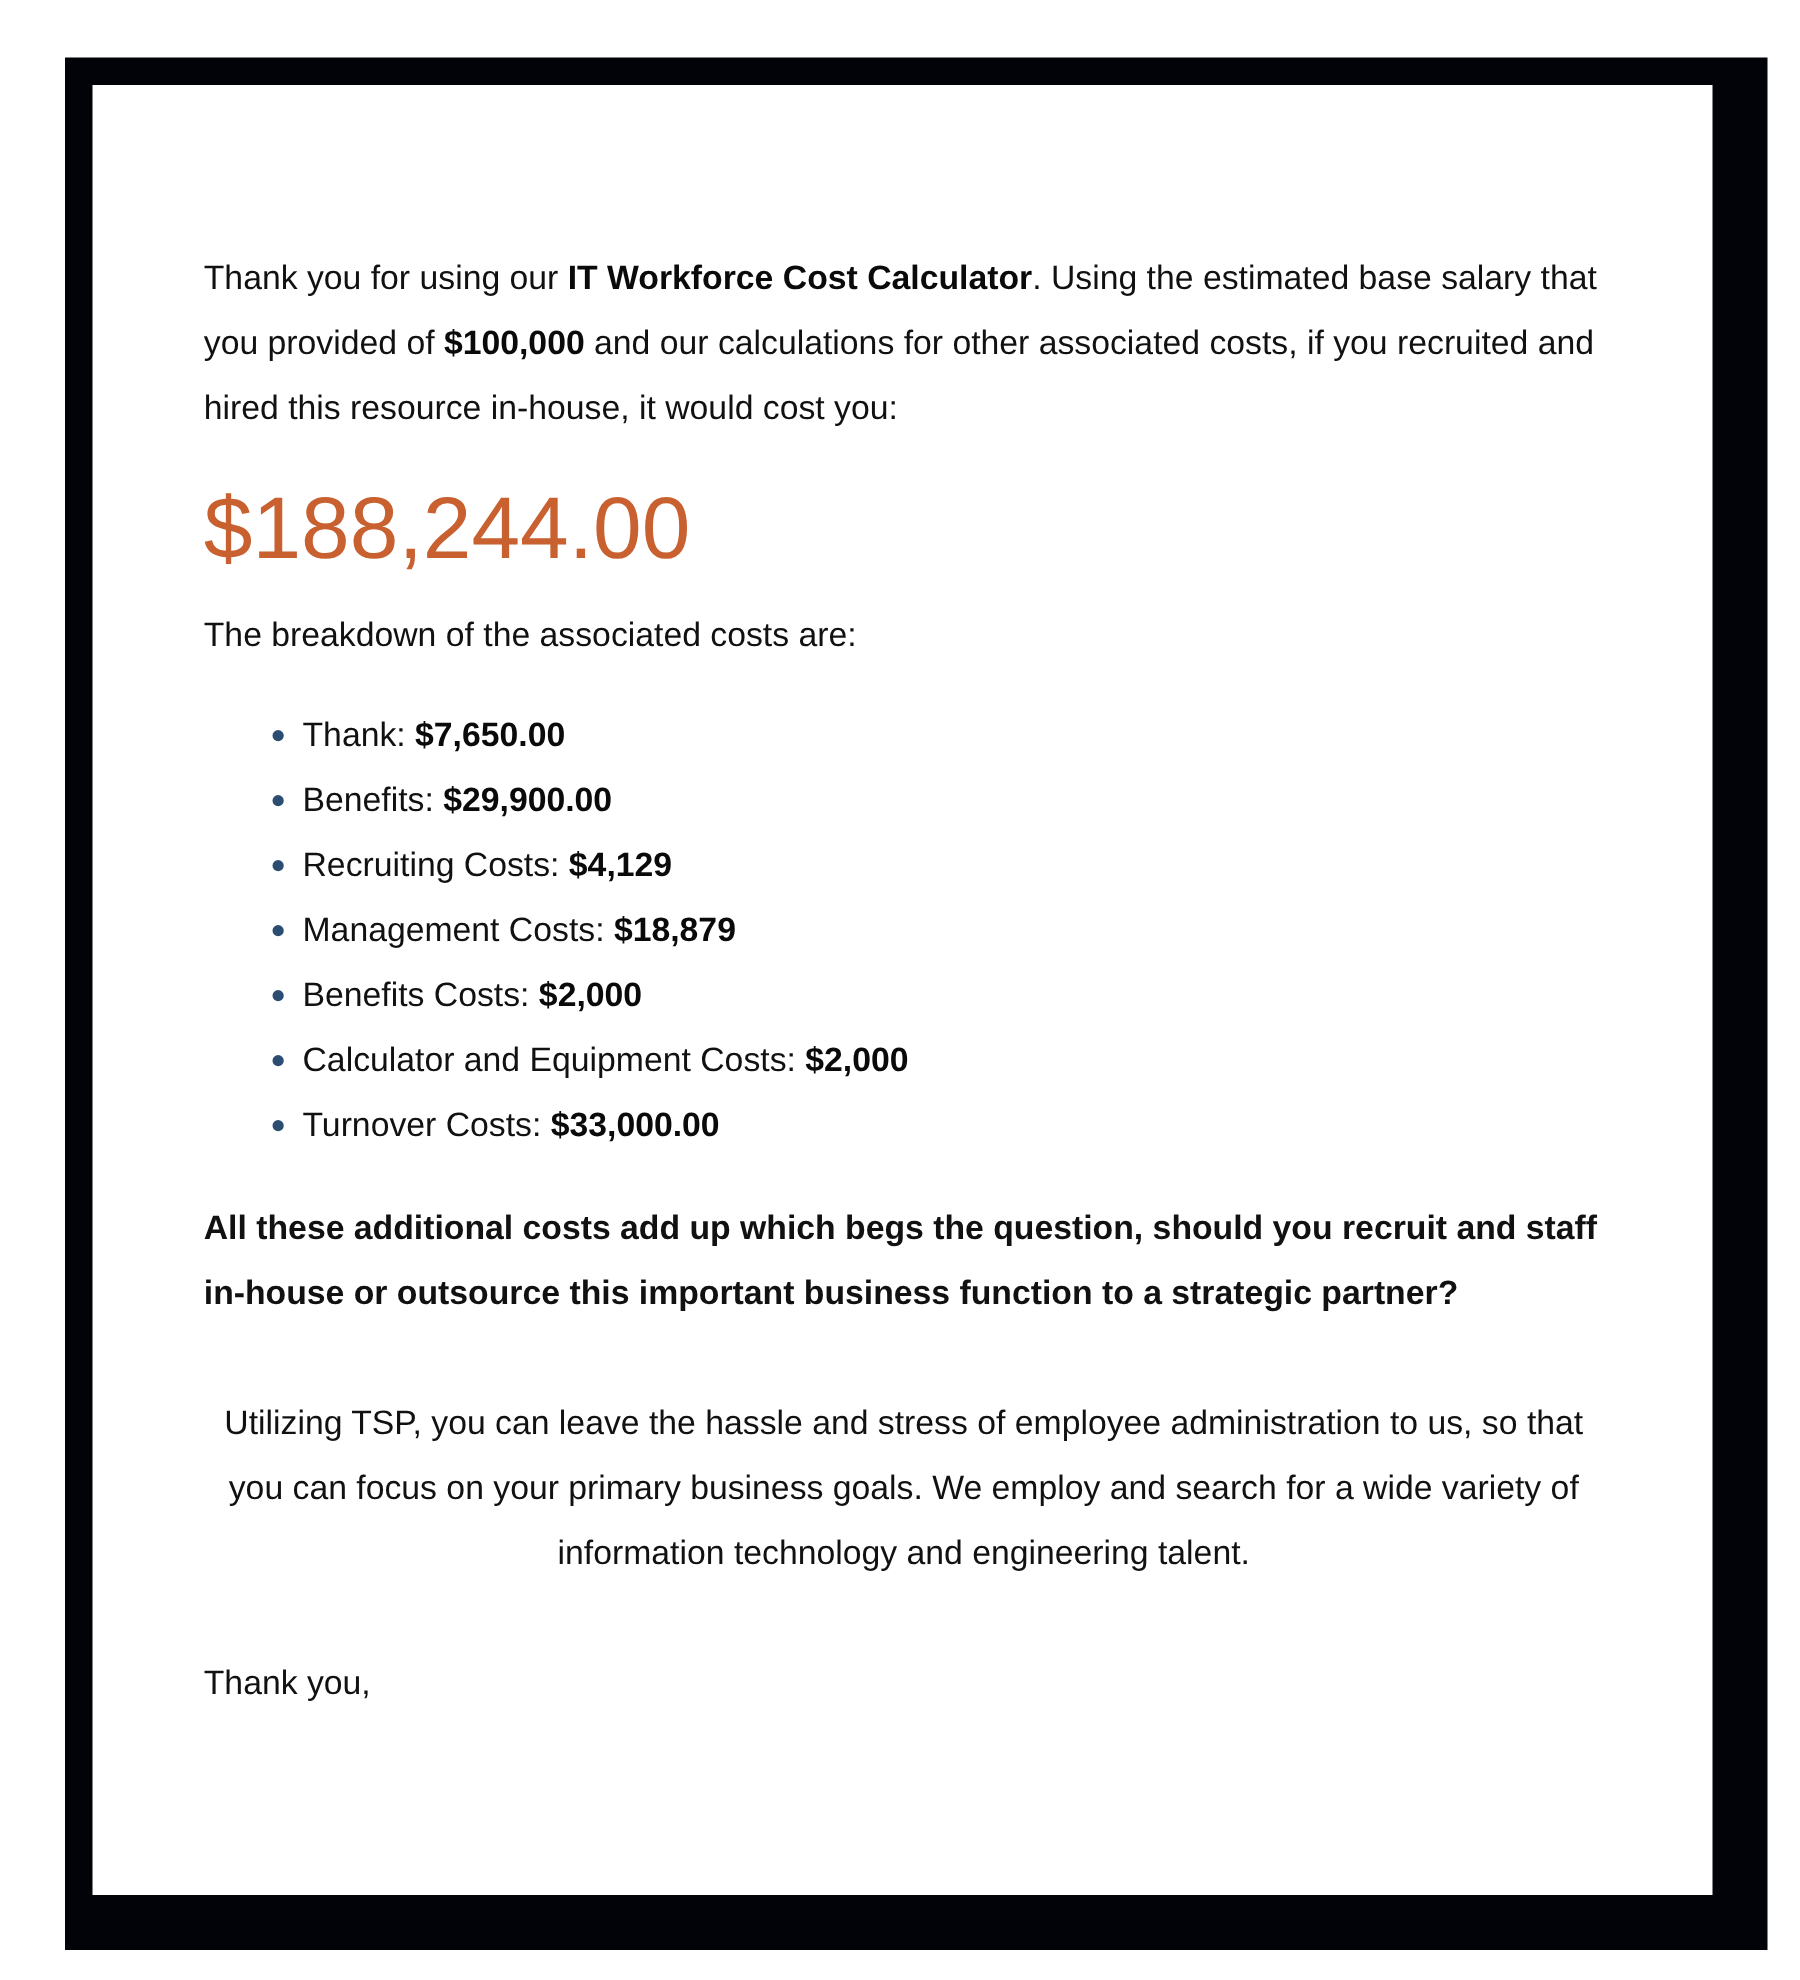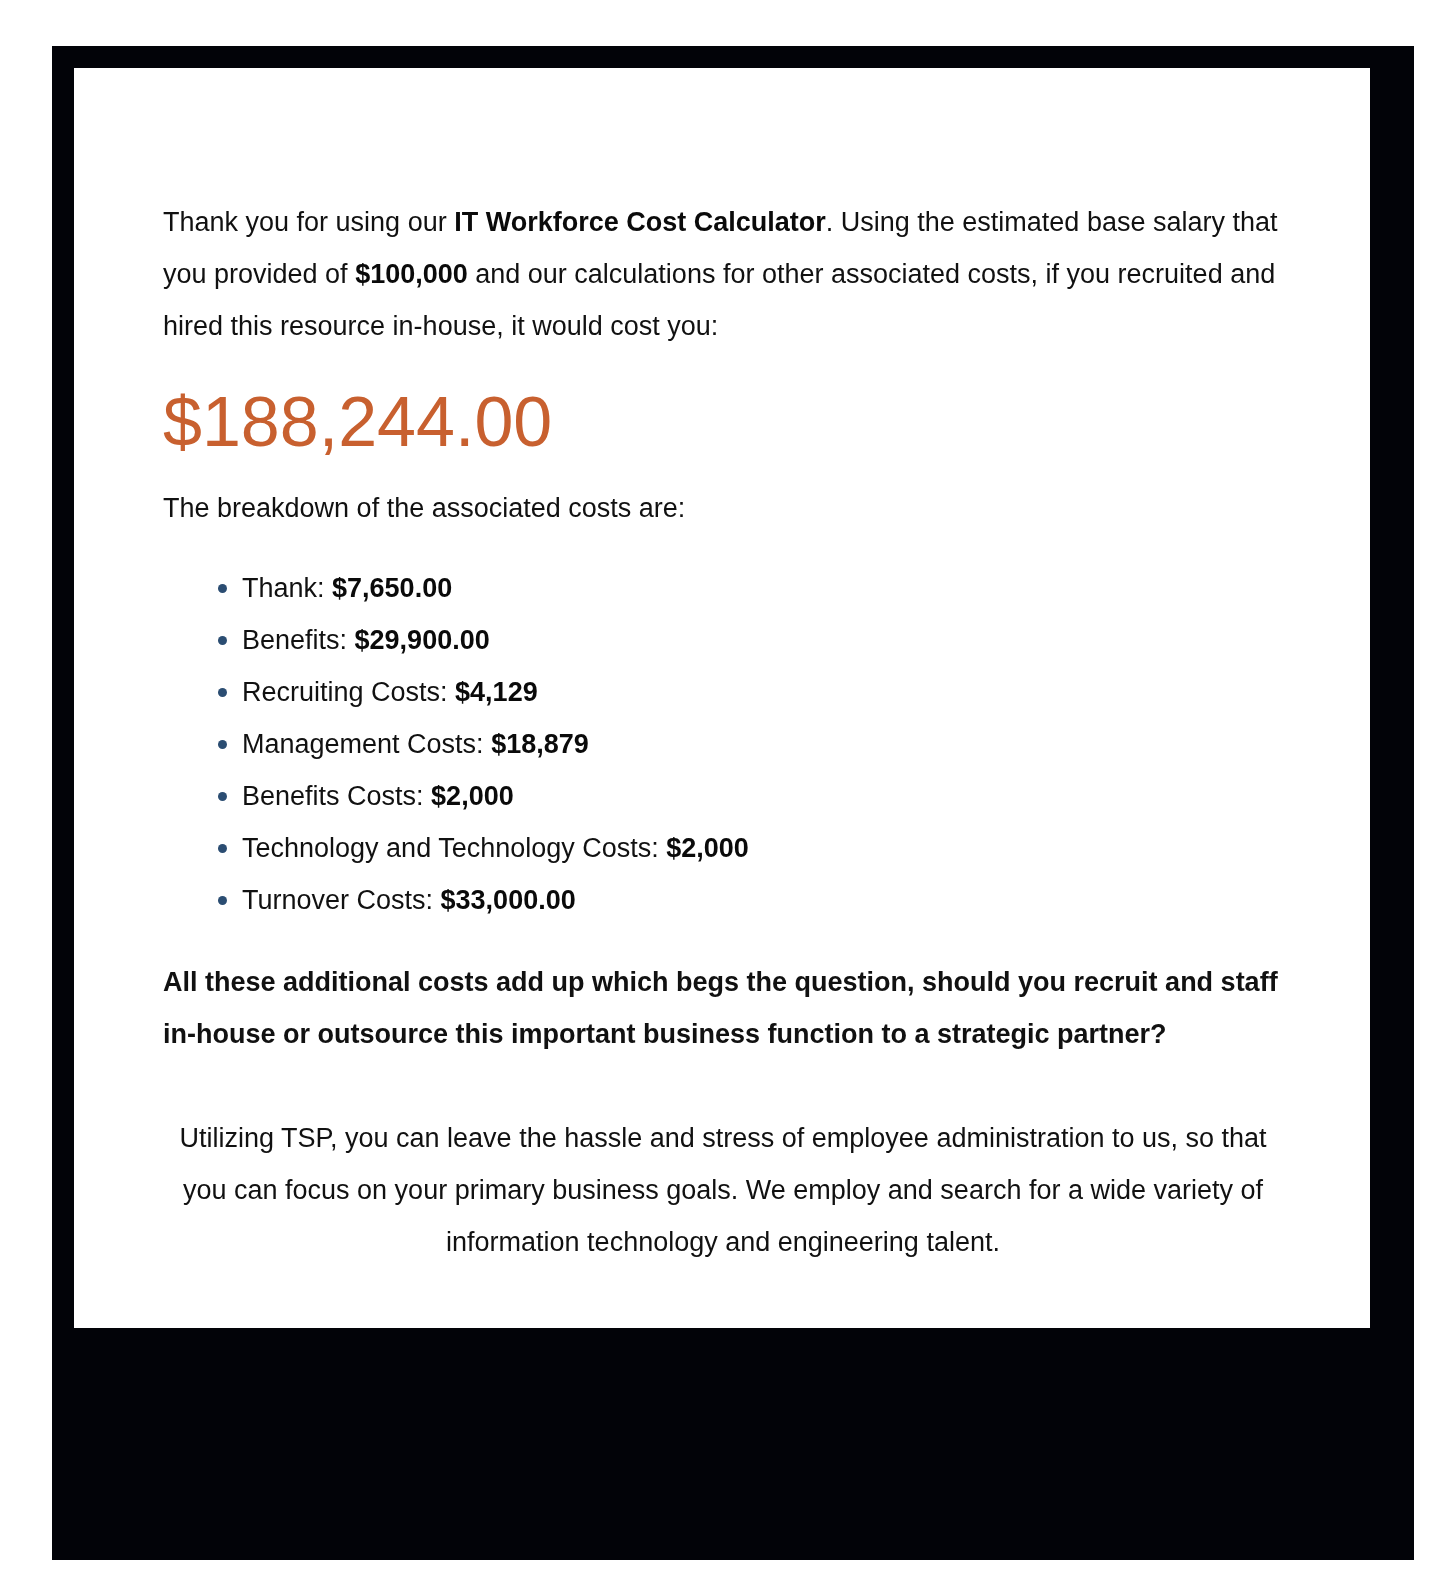--- a/index.html
+++ b/index.html
@@ -21,21 +21,21 @@
       top: 46px;
       width: 1362px;
       height: 1514px;
       background: #020308;
     }
     .sheet {
       position: absolute;
       left: 74px;
       top: 68px;
       width: 1296px;
-      height: 1260px;
+      height: 1448px;
       background: #ffffff;
     }
     .content {
       position: absolute;
       left: 89px;
       top: 128px;
       width: 1120px;
       font-size: 27px;
       line-height: 52px;
       color: #111111;
@@ -102,22 +102,23 @@
     <p class="total">$188,244.00</p>
 
     <p class="breakdown-intro">The breakdown of the associated costs are:</p>
 
     <ul class="cost-list">
       <li><span class="bullet"></span><span>Thank: </span><b>$7,650.00</b></li>
       <li><span class="bullet"></span><span>Benefits: </span><b>$29,900.00</b></li>
       <li><span class="bullet"></span><span>Recruiting Costs: </span><b>$4,129</b></li>
       <li><span class="bullet"></span><span>Management Costs: </span><b>$18,879</b></li>
       <li><span class="bullet"></span><span>Benefits Costs: </span><b>$2,000</b></li>
-      <li><span class="bullet"></span><span>Technology and Technology Costs: </span><b>$2,000</b></li>
+      <li><span class="bullet"></span><span>Calculator and Equipment Costs: </span><b>$2,000</b></li>
       <li><span class="bullet"></span><span>Turnover Costs: </span><b>$33,000.00</b></li>
     </ul>
 
     <p class="question">All these additional costs add up which begs the question, should you recruit and staff in-house or outsource this important business function to a strategic partner?</p>
 
     <p class="pitch">Utilizing TSP, you can leave the hassle and stress of employee administration to us, so that you can focus on your primary business goals. We employ and search for a wide variety of information technology and engineering talent.</p>
 
+    <p class="signoff">Thank you,</p>
   </div>
 </div>
 
 </body></html>

